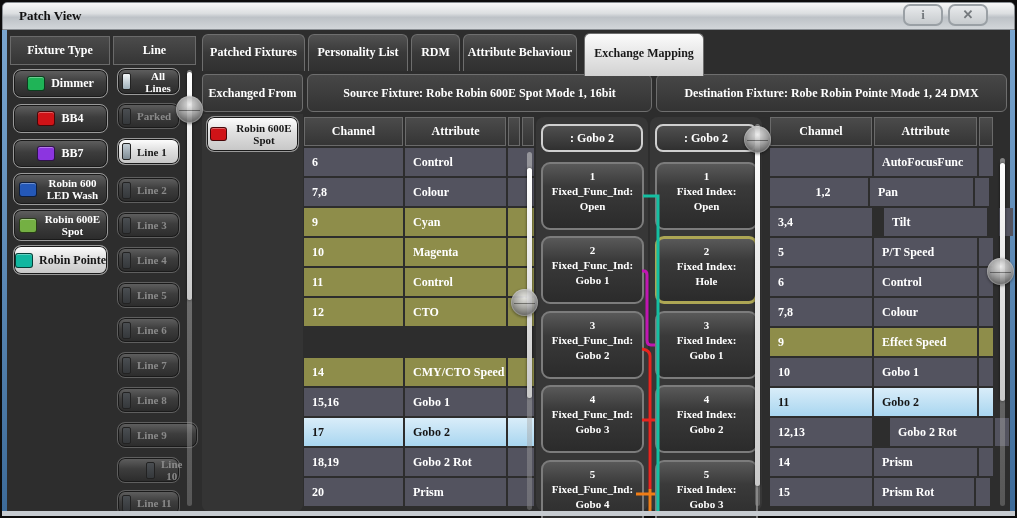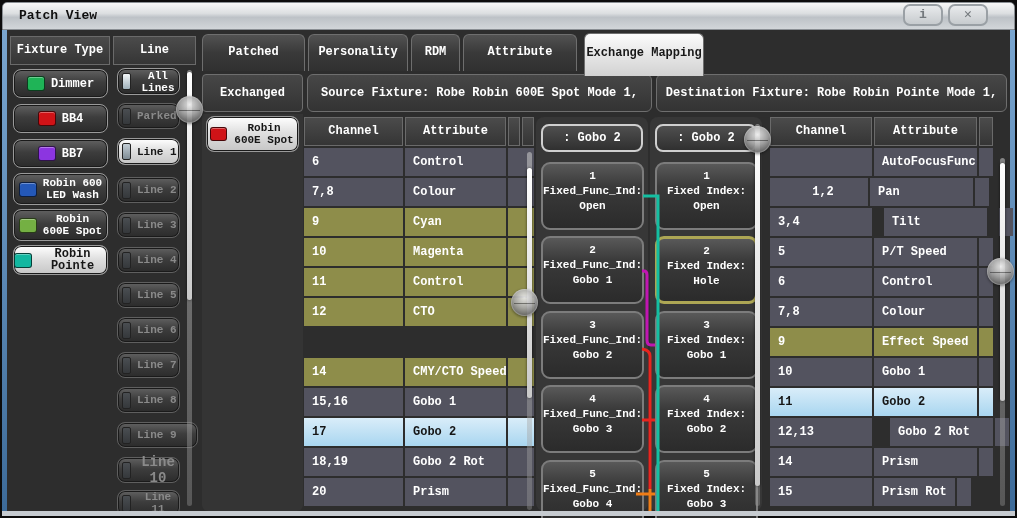--- a/index.html
+++ b/index.html
@@ -1,17 +1,17 @@
 <!DOCTYPE html>
 <html><head>
 <meta charset="utf-8">
 <style>
   html,body{margin:0;padding:0;background:#555;font-family:"Liberation Sans",sans-serif;}
   .window{position:relative;width:1017px;height:518px;background:#0c0c0c;overflow:hidden;
-          font-family:Liberation Mono, monospace;}
+          font-family:Liberation Serif, serif;}
   
   .titlebar{position:absolute;left:2px;top:2px;width:1013px;height:28px;
     background:linear-gradient(180deg,#f7f7f7,#dcdfe1 40%,#bdc2c7 55%,#d2d6d9);
     border-radius:5px 5px 0 0;border:1px solid #8a8f94;box-sizing:border-box;}
   .title-text{position:absolute;left:16px;top:0;line-height:26px;font-size:13px;font-weight:bold;color:#101010;}
   .tb-btn{position:absolute;top:4px;width:40px;height:22px;border:2px solid #9aa0a5;border-radius:7px;
     background:linear-gradient(180deg,#e8eaec,#c7cbce);color:#74797d;font-size:13px;font-weight:bold;
     text-align:center;line-height:18px;box-sizing:border-box;}
   .frame-side{position:absolute;top:30px;width:5px;height:481px;background:linear-gradient(180deg,#7aa6d0,#3d6b99);}
   .frame-bottom{position:absolute;left:2px;top:511px;width:1013px;height:5px;background:#c6cbd0;}
@@ -150,21 +150,21 @@
       <span>Line 7</span>
   </div>
   <div class="btn dim" style="left:117px;top:387px;width:63px;height:26px;justify-content:flex-start;font-size:11px;">
     <span class="ind off"></span>
       <span>Line 8</span>
   </div>
   <div class="btn dim" style="left:117px;top:422px;width:81px;height:26px;justify-content:flex-start;font-size:11px;">
     <span class="ind off"></span>
       <span>Line 9</span>
   </div>
-  <div class="btn dim" style="left:117px;top:457px;width:63px;height:26px;justify-content:flex-start;font-size:14px;">
+  <div class="btn dim" style="left:117px;top:457px;width:63px;height:26px;justify-content:flex-start;font-size:11px;padding-left:24px;">
     <span class="ind off"></span>
       <span>Line 10</span>
   </div>
   <div class="btn dim" style="left:117px;top:490px;width:63px;height:26px;justify-content:flex-start;font-size:11px;">
     <span class="ind off"></span>
       <span>Line 11</span>
   </div>
 
   <div class="track" style="left:187px;top:70px;height:436px;"></div>
   <div class="thumb" style="left:187px;top:72px;height:228px;"></div>
@@ -373,21 +373,21 @@
     <div class="cell" style="width:103px;margin-right:2px;">Gobo 2 Rot</div>
     <div class="cell" style="width:14px;"></div>
   </div>
   <div class="trow slate" style="left:770px;top:448px;">
     <div class="cell" style="width:102px;margin-right:2px;">14</div>
     <div class="cell" style="width:103px;margin-right:2px;">Prism</div>
     <div class="cell" style="width:14px;"></div>
   </div>
   <div class="trow slate" style="left:770px;top:478px;">
     <div class="cell" style="width:102px;margin-right:2px;">15</div>
-    <div class="cell" style="width:81px;margin-right:2px;">Prism Rot</div>
+    <div class="cell" style="width:100px;margin-right:2px;">Prism Rot</div>
     <div class="cell" style="width:14px;"></div>
   </div>
 
   <div class="track" style="left:1000px;top:158px;height:348px;"></div>
   <div class="thumb" style="left:1000px;top:163px;height:238px;"></div>
   <div class="ball" style="left:987px;top:258px;"></div>
 
   <div class="frame-bottom"></div>
 </div>
 

